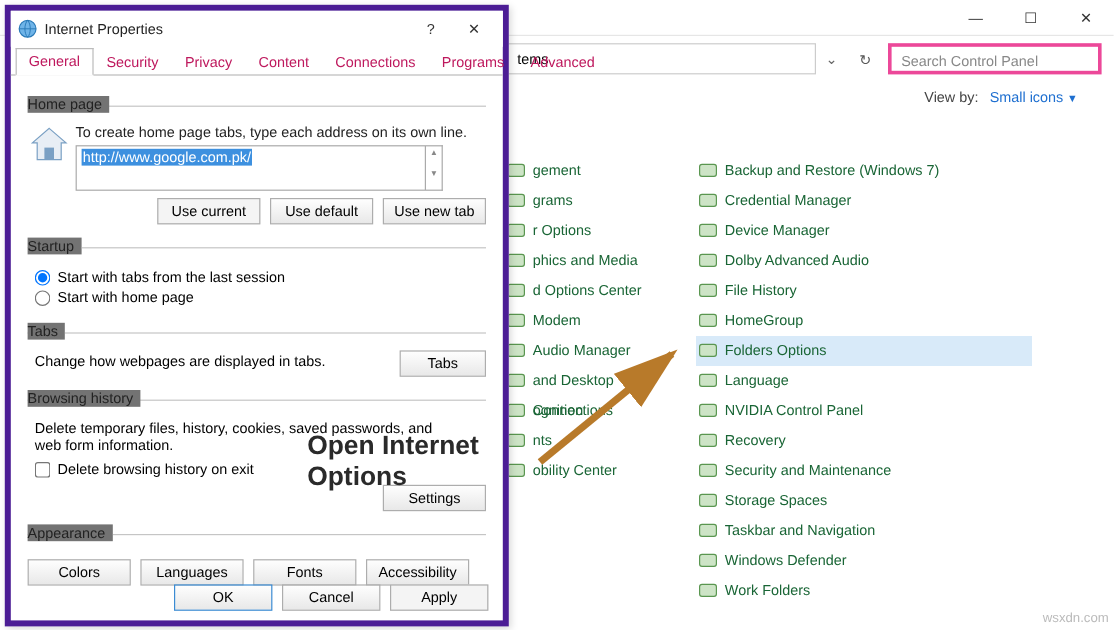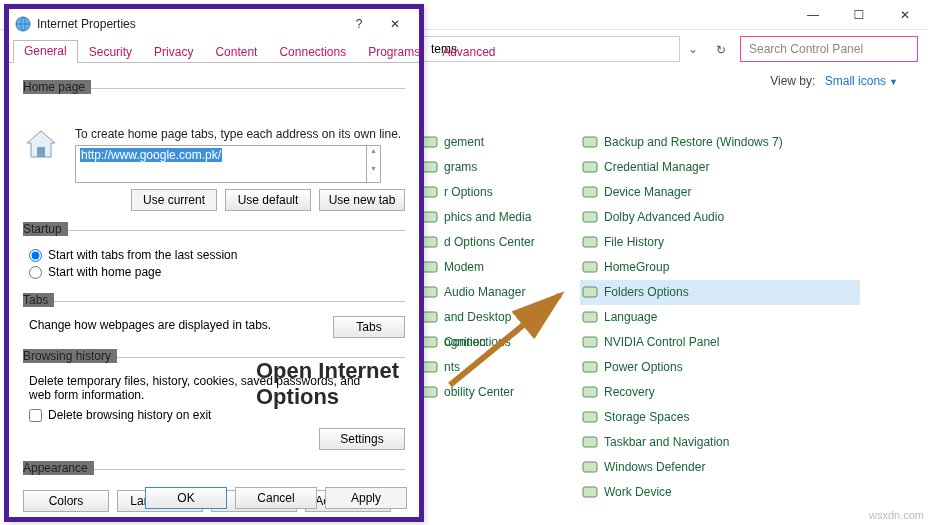--- a/index.html
+++ b/index.html
@@ -9,21 +9,21 @@
 .ctrl { position: absolute; left: 0; top: 0; width: 928px; height: 525px; background: #fff; }
 .ctrl-titlebar { height: 30px; background: #fff; border-bottom: 1px solid #e6e6e6; position: relative; }
 .ctrl-titlebar .winbtn { position: absolute; top: 0; width: 46px; height: 30px; line-height: 30px; text-align: center; color: #333; }
 .ctrl-titlebar .winbtn.min { right: 92px; }
 .ctrl-titlebar .winbtn.max { right: 46px; }
 .ctrl-titlebar .winbtn.close { right: 0; }
 .ctrl-bar { height: 38px; padding: 4px 10px; display: flex; align-items: center; gap: 8px; }
 .ctrl-bar .crumb { flex: 0 0 auto; border: 1px solid #ccc; height: 26px; line-height: 24px; padding: 0 18px 0 10px; background: #fff; width: 260px; overflow: hidden; }
 .ctrl-bar .dd { width: 14px; color: #666; }
 .ctrl-bar .refresh { width: 22px; height: 22px; color: #555; border: 1px solid transparent; text-align:center; line-height:22px;}
-.ctrl-bar .search { flex: 1; border: 1px solid #ec4899; height: 26px; line-height: 24px; padding: 0 8px; color: #888; background: #fff; }
+.ctrl-bar .search { flex: 1; border: 3px solid #ec4899; height: 26px; line-height: 24px; padding: 0 8px; color: #888; background: #fff; }
 .viewby { position: absolute; right: 30px; top: 4px; font-size: 12px; }
 .viewby .lbl { color: #444; margin-right: 6px;}
 .viewby .val { color: #1e6fd0; }
 .viewby .tri { color: #1e6fd0; font-size: 9px; margin-left: 3px;}
 
 .cp-list { position: absolute; top: 66px; left: 420px; width: 480px; display: grid; grid-template-columns: 160px 280px; column-gap: 0; row-gap: 0; }
 .cp-left, .cp-right { display: flex; flex-direction: column; }
 .cp-item { height: 25px; line-height: 25px; padding-left: 24px; position: relative; color: #196535; cursor: default; }
 .cp-item.selected { background: #d8eaf9; }
 .cp-item .ic { position: absolute; left: 2px; top: 4px; width: 16px; height: 16px; display:inline-block; }
@@ -35,21 +35,21 @@
 .dlg-title .ico { width: 16px; height: 16px; margin-right: 6px; }
 .dlg-title .txt { flex: 1; font-size: 12px; color: #222; }
 .dlg-title .btn { width: 36px; height: 22px; text-align: center; line-height: 22px; color: #333; }
 .tabs { display: flex; border-bottom: 1px solid #bbb; padding: 0 4px; height: 24px; align-items: flex-end; }
 .tab { padding: 3px 10px 4px; font-size: 12px; color: #be185d; border: 1px solid transparent; border-bottom: none; position: relative; top: 1px; cursor: default;}
 .tab.active { background: #fff; border-color: #bbb; border-bottom: 1px solid #fff; }
 
 .dlg-body { padding: 10px 14px 6px; }
 fieldset { border: none; border-top: 1px solid #c5c5c5; margin-top: 8px; padding: 8px 0 4px; position: relative;}
 fieldset>legend { font-size: 12px; color: #222; padding-right: 6px; background:#737373; position:relative; top:-1px;}
-.hp-row { display: flex; gap: 16px; margin-top: 24px; }
+.hp-row { display: flex; gap: 4px; }
 .hp-icon { width: 36px; height: 36px; flex: 0 0 36px; }
 .hp-text { font-size: 12px; color: #222; margin-bottom: 4px; }
 .hp-input { width: 292px; height: 38px; border: 1px solid #aaa; padding: 2px 4px; font-size: 12px; resize: none; }
 .hp-input .sel { background: #3d90df; color: #fff; display:inline-block; padding:0 1px; }
 .hp-scrolls { width:14px; height:38px; border:1px solid #aaa; border-left:none; display:flex; flex-direction:column; }
 .hp-scrolls div{ flex:1; text-align:center; font-size:8px; color:#888;}
 .btnrow { display: flex; gap: 8px; justify-content: flex-end; margin-top: 6px; }
 button.win { height: 22px; min-width: 86px; border: 1px solid #adadad; background: linear-gradient(#fefefe,#e8e8e8); font-size: 12px; padding: 0 8px; cursor: default;}
 button.win:disabled { color: #000000; background: #f4f4f4; }
 button.win.primary { border: 1px solid #3b8bd3; }
@@ -146,36 +146,36 @@
               <rect x="1" y="3" width="14" height="10" rx="2" fill="#cde4c6" stroke="#5a9650"></rect>
             </svg></span><span>Folders Options</span></div>
         <div class="cp-item"><span class="ic"><svg viewBox="0 0 16 16">
               <rect x="1" y="3" width="14" height="10" rx="2" fill="#cde4c6" stroke="#5a9650"></rect>
             </svg></span><span>Language</span></div>
         <div class="cp-item"><span class="ic"><svg viewBox="0 0 16 16">
               <rect x="1" y="3" width="14" height="10" rx="2" fill="#cde4c6" stroke="#5a9650"></rect>
             </svg></span><span>NVIDIA Control Panel</span></div>
         <div class="cp-item"><span class="ic"><svg viewBox="0 0 16 16">
               <rect x="1" y="3" width="14" height="10" rx="2" fill="#cde4c6" stroke="#5a9650"></rect>
-            </svg></span><span>Power Options</span></div>
-        <div class="cp-item"><span class="ic"><svg viewBox="0 0 16 16">
-              <rect x="1" y="3" width="14" height="10" rx="2" fill="#cde4c6" stroke="#5a9650"></rect>
             </svg></span><span>Recovery</span></div>
         <div class="cp-item"><span class="ic"><svg viewBox="0 0 16 16">
               <rect x="1" y="3" width="14" height="10" rx="2" fill="#cde4c6" stroke="#5a9650"></rect>
+            </svg></span><span>Security and Maintenance</span></div>
+        <div class="cp-item"><span class="ic"><svg viewBox="0 0 16 16">
+              <rect x="1" y="3" width="14" height="10" rx="2" fill="#cde4c6" stroke="#5a9650"></rect>
             </svg></span><span>Storage Spaces</span></div>
         <div class="cp-item"><span class="ic"><svg viewBox="0 0 16 16">
               <rect x="1" y="3" width="14" height="10" rx="2" fill="#cde4c6" stroke="#5a9650"></rect>
             </svg></span><span>Taskbar and Navigation</span></div>
         <div class="cp-item"><span class="ic"><svg viewBox="0 0 16 16">
               <rect x="1" y="3" width="14" height="10" rx="2" fill="#cde4c6" stroke="#5a9650"></rect>
             </svg></span><span>Windows Defender</span></div>
         <div class="cp-item"><span class="ic"><svg viewBox="0 0 16 16">
               <rect x="1" y="3" width="14" height="10" rx="2" fill="#cde4c6" stroke="#5a9650"></rect>
-            </svg></span><span>Work Device</span></div>
+            </svg></span><span>Work Folders</span></div>
       </div>
   </div>
 </div>
 
 <div class="dlg">
   <div class="dlg-title">
     <span class="ico">
       <svg viewBox="0 0 16 16">
           <circle cx="8" cy="8" r="7" fill="#6fb4e8" stroke="#2a7ab8"></circle>
           <path d="M1 8h14M8 1c3 3 3 11 0 14M8 1c-3 3-3 11 0 14" stroke="#2a7ab8" fill="none" stroke-width="0.8"></path>

